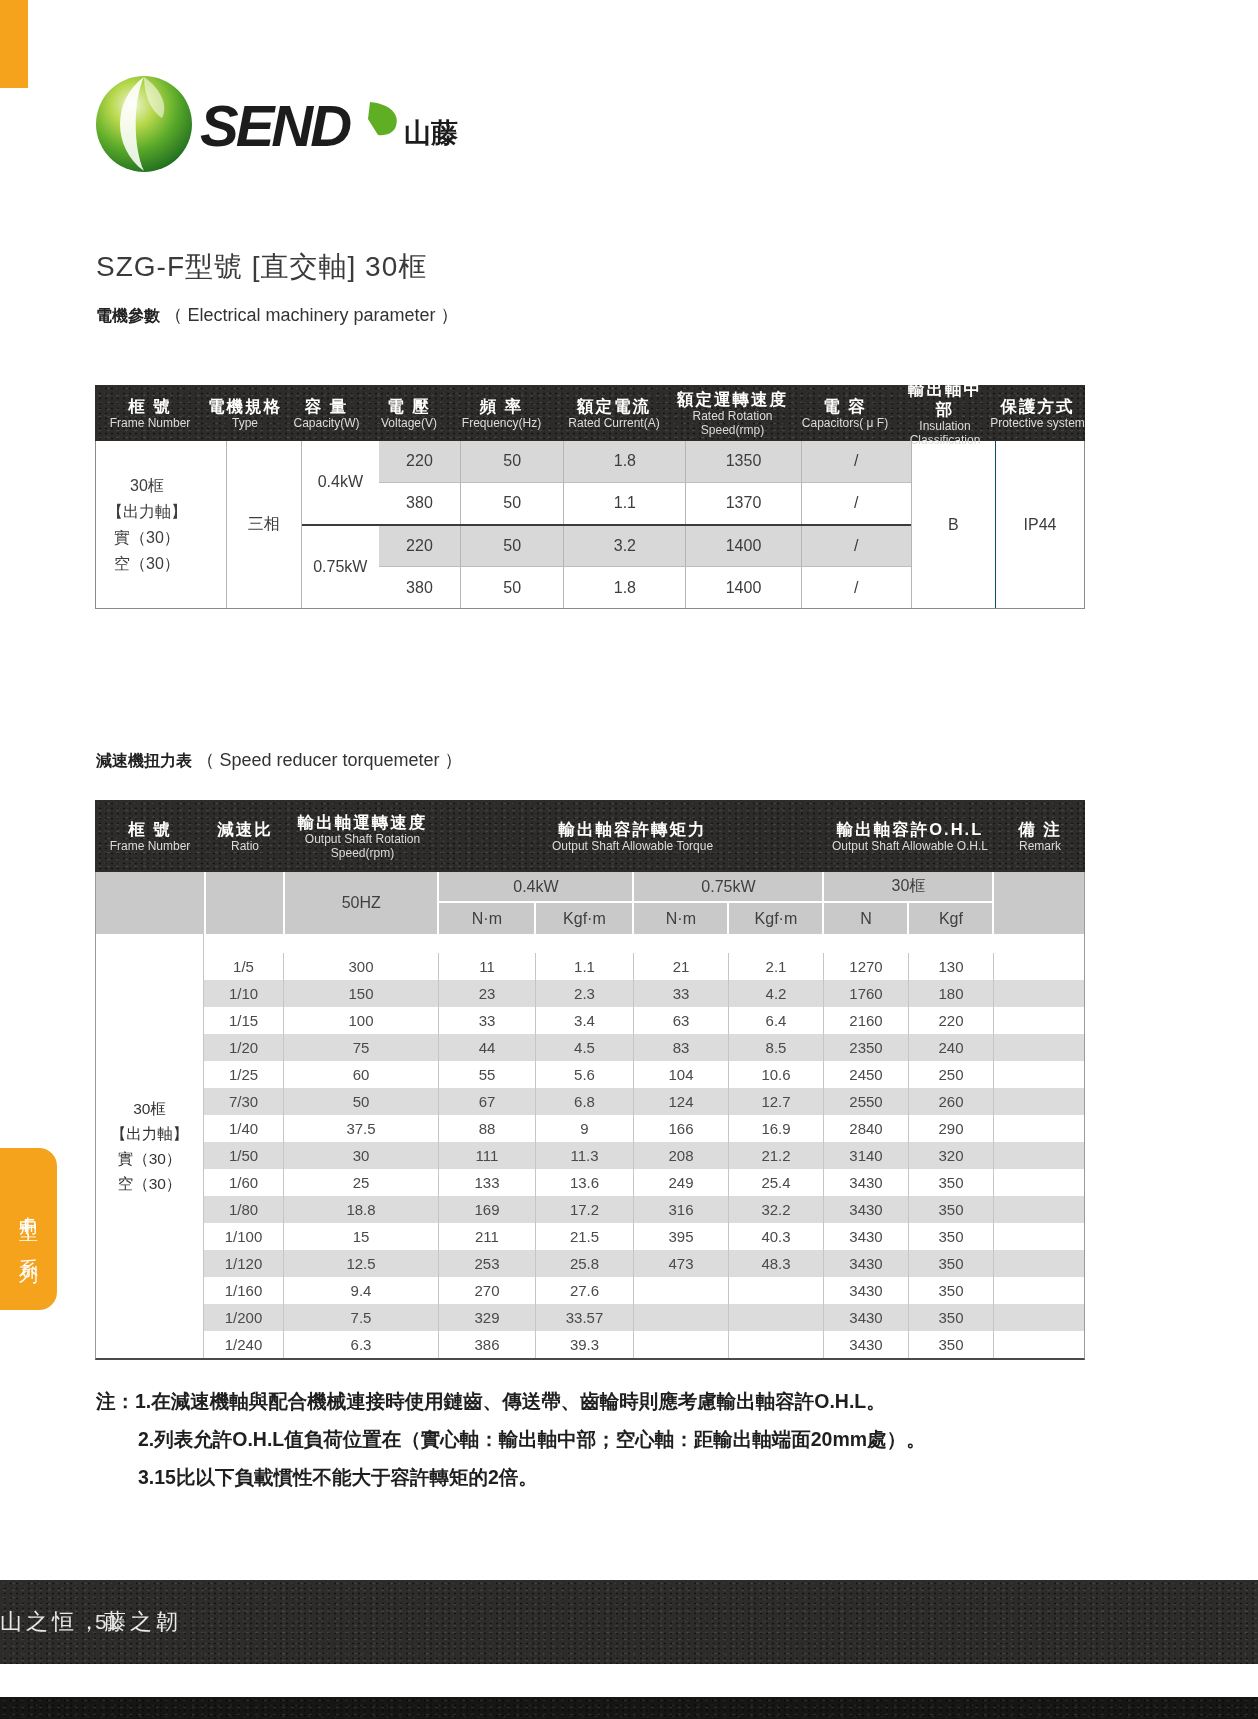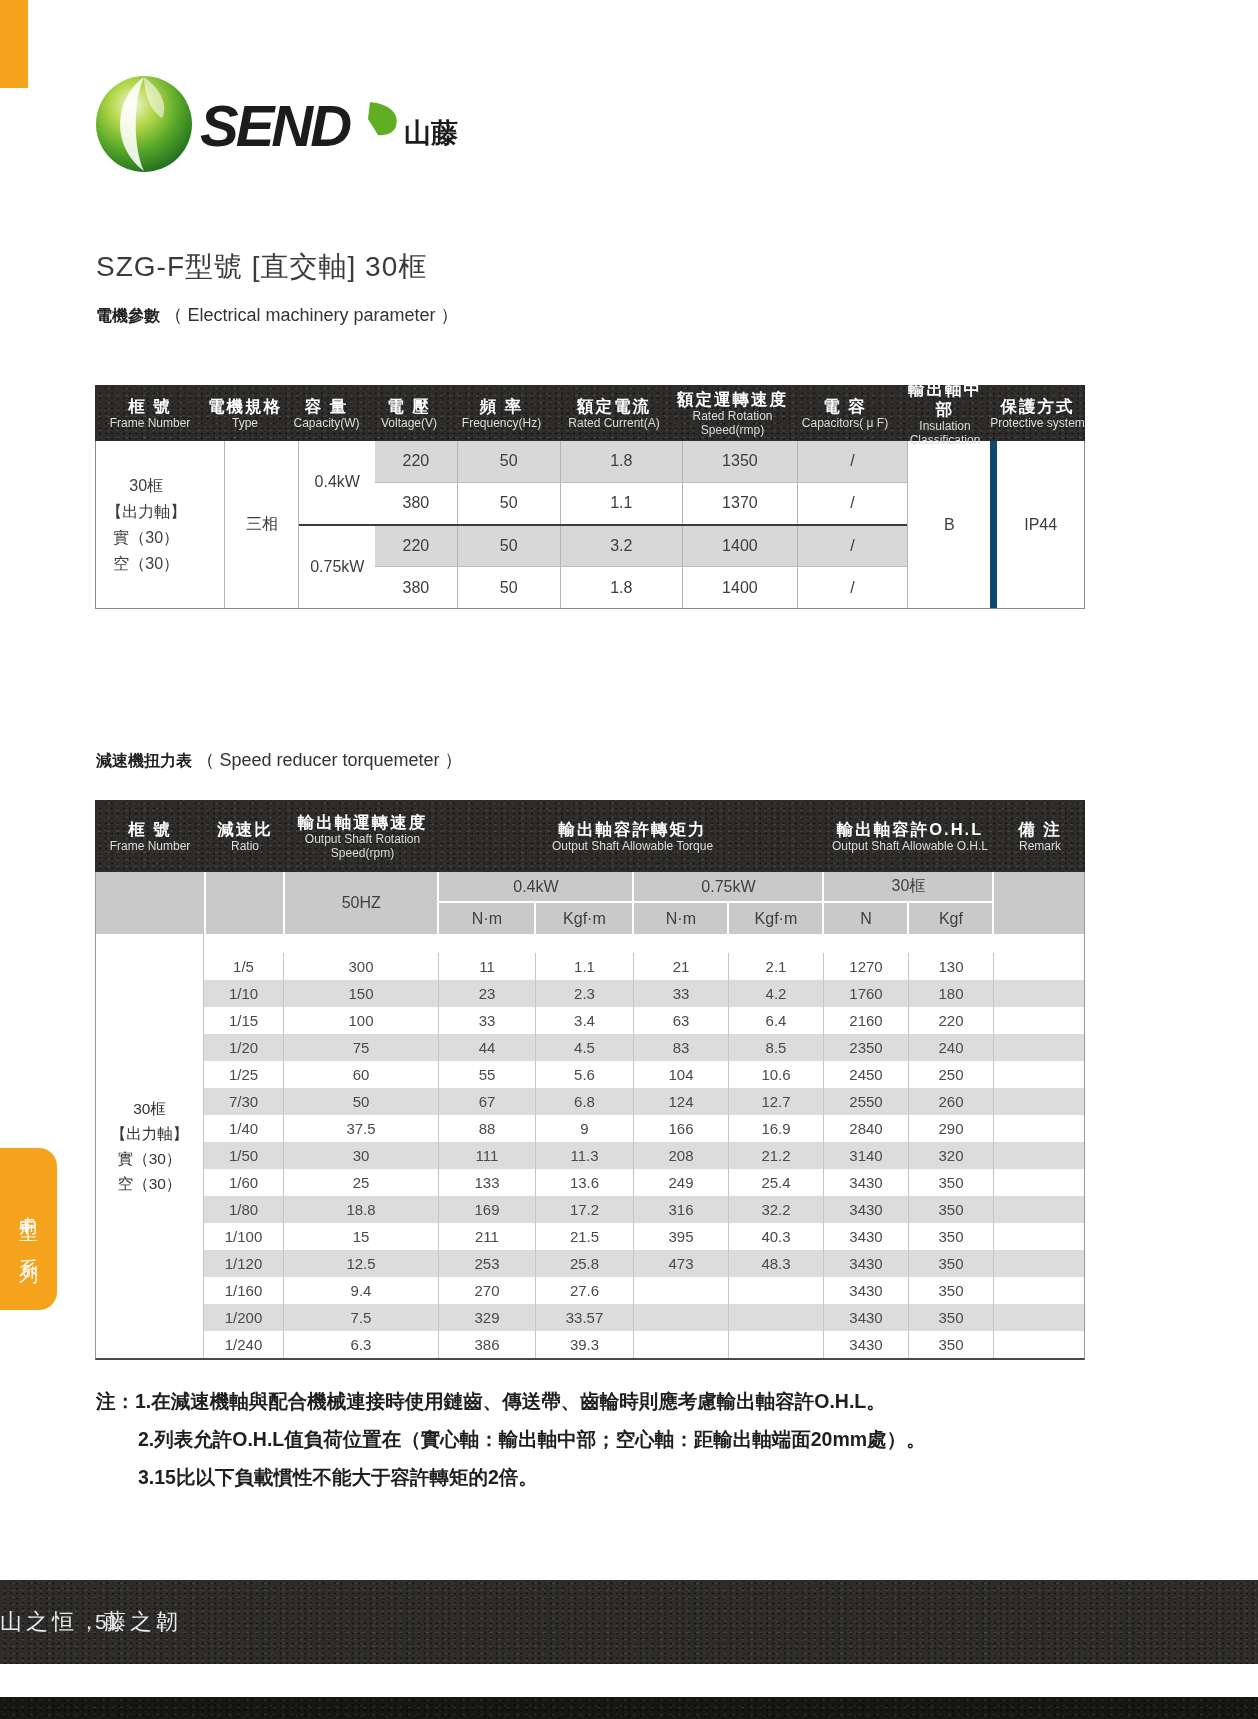--- a/index.html
+++ b/index.html
@@ -47,21 +47,21 @@
   .e-cap.cap1{border-bottom:2px solid #3c3c3c;}
   .e-rows{width:532px;display:flex;flex-direction:column;}
   .er{display:flex;flex:1;border-bottom:1px solid #bdbdbd;}
   .er:nth-child(2){border-bottom:2px solid #3c3c3c;}
   .er:last-child{border-bottom:none;}
   .er.shade{background:#d8d8d8;}
   .ev{display:flex;align-items:center;justify-content:center;font-size:16px;color:#3d3d3d;border-left:1px solid #b5b5b5;}
   .ev:first-child{border-left:none;}
   .v0{width:82px}.v1{width:103px}.v2{width:122px}.v3{width:115px}.v4{width:110px}
   .e-ins{width:90px;border-left:1px solid #b5b5b5;}
-  .e-prot{width:95px;border-left:7px solid #0c4a6e;}
+  .e-prot{width:95px;border-left:1px solid #0c4a6e;}
 
   
   .ttable{position:absolute;left:95px;top:800px;width:990px;}
   .t-head{display:flex;height:72px;align-items:center;}
   .th{display:flex;flex-direction:column;justify-content:center;align-items:center;text-align:center;height:100%;}
   .th0{width:110px}.th1{width:80px}.th2{width:155px}.th3{width:385px}.th4{width:170px}.th5{width:90px}
 
   .t-bodywrap{border:1px solid #9a9a9a;border-top:none;border-bottom:2px solid #4a4a4a;box-sizing:border-box;}
   .t-sub{display:flex;height:62px;background:#fff;}
   .ts{background:#c9c9c9;display:flex;align-items:center;justify-content:center;

